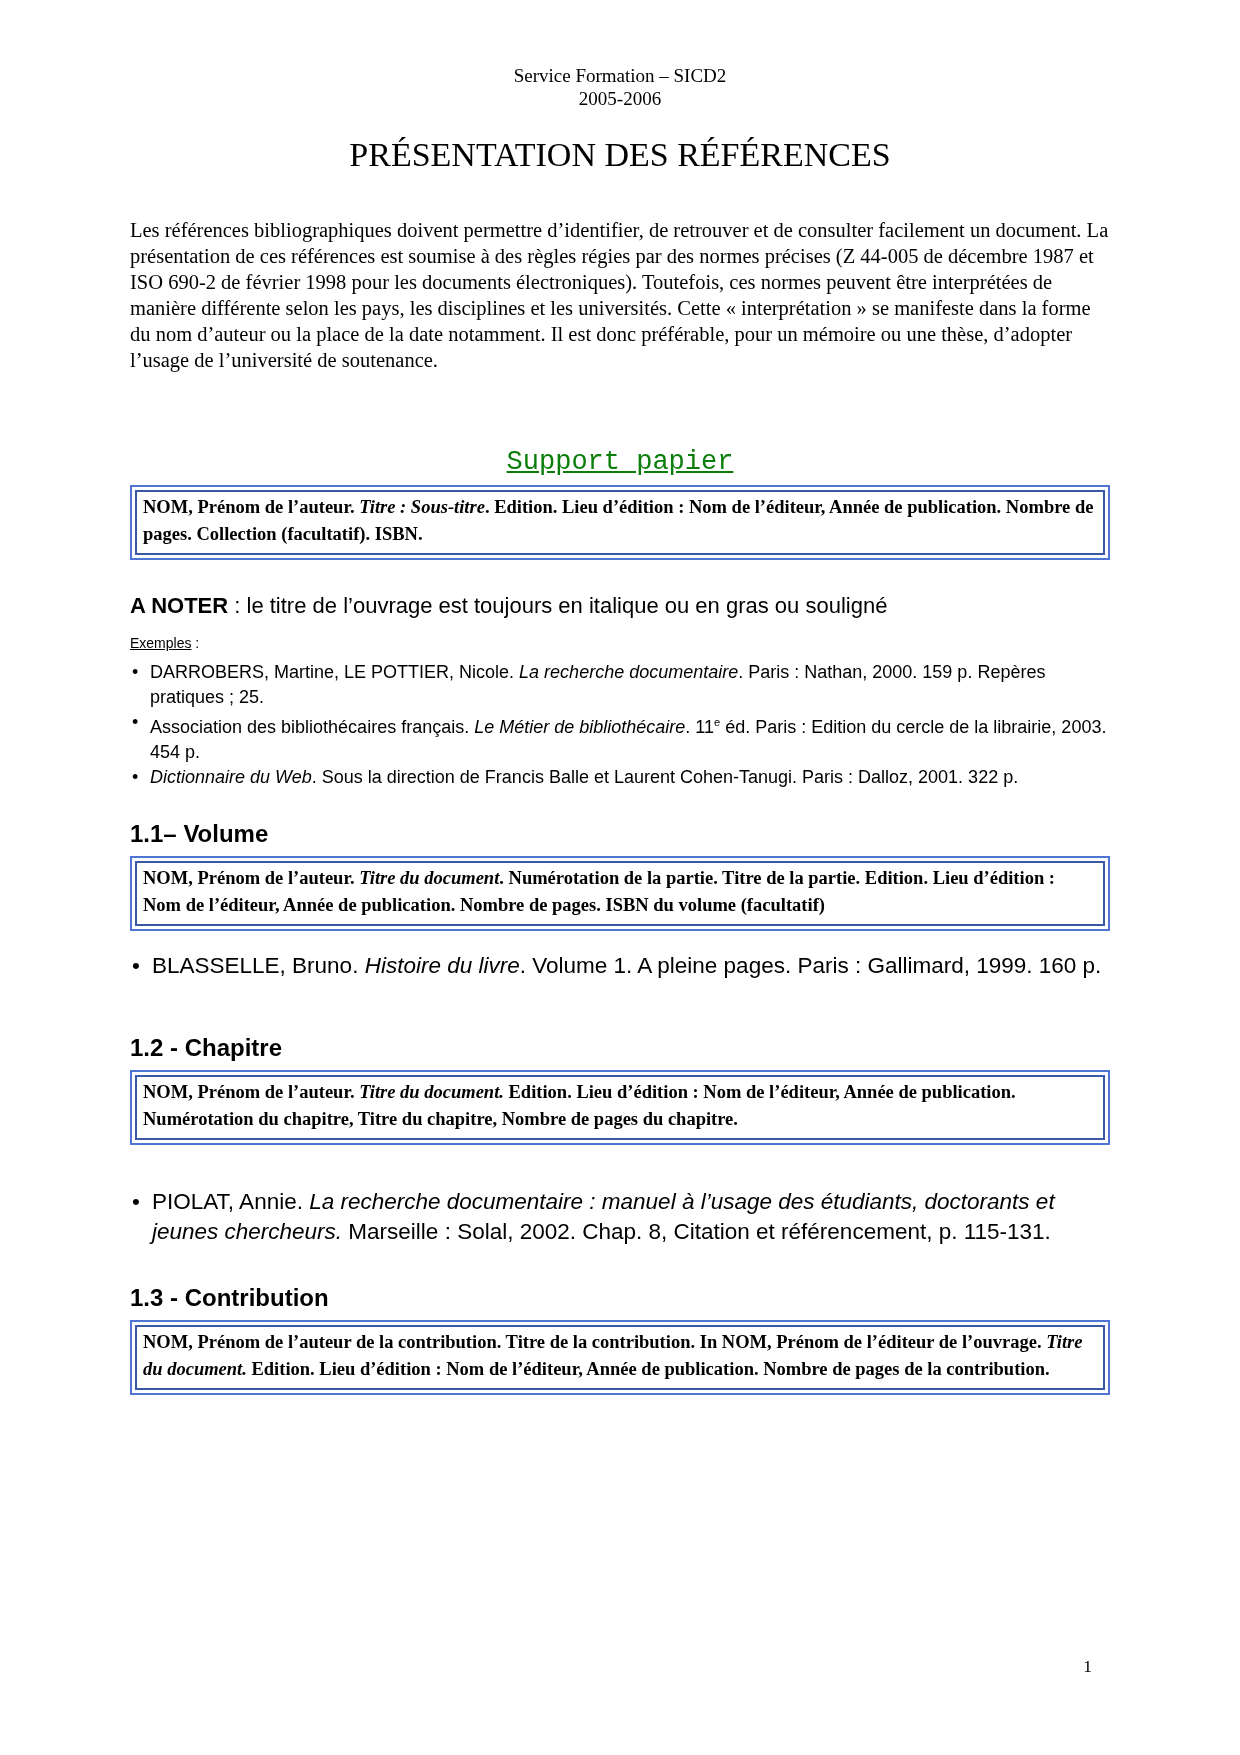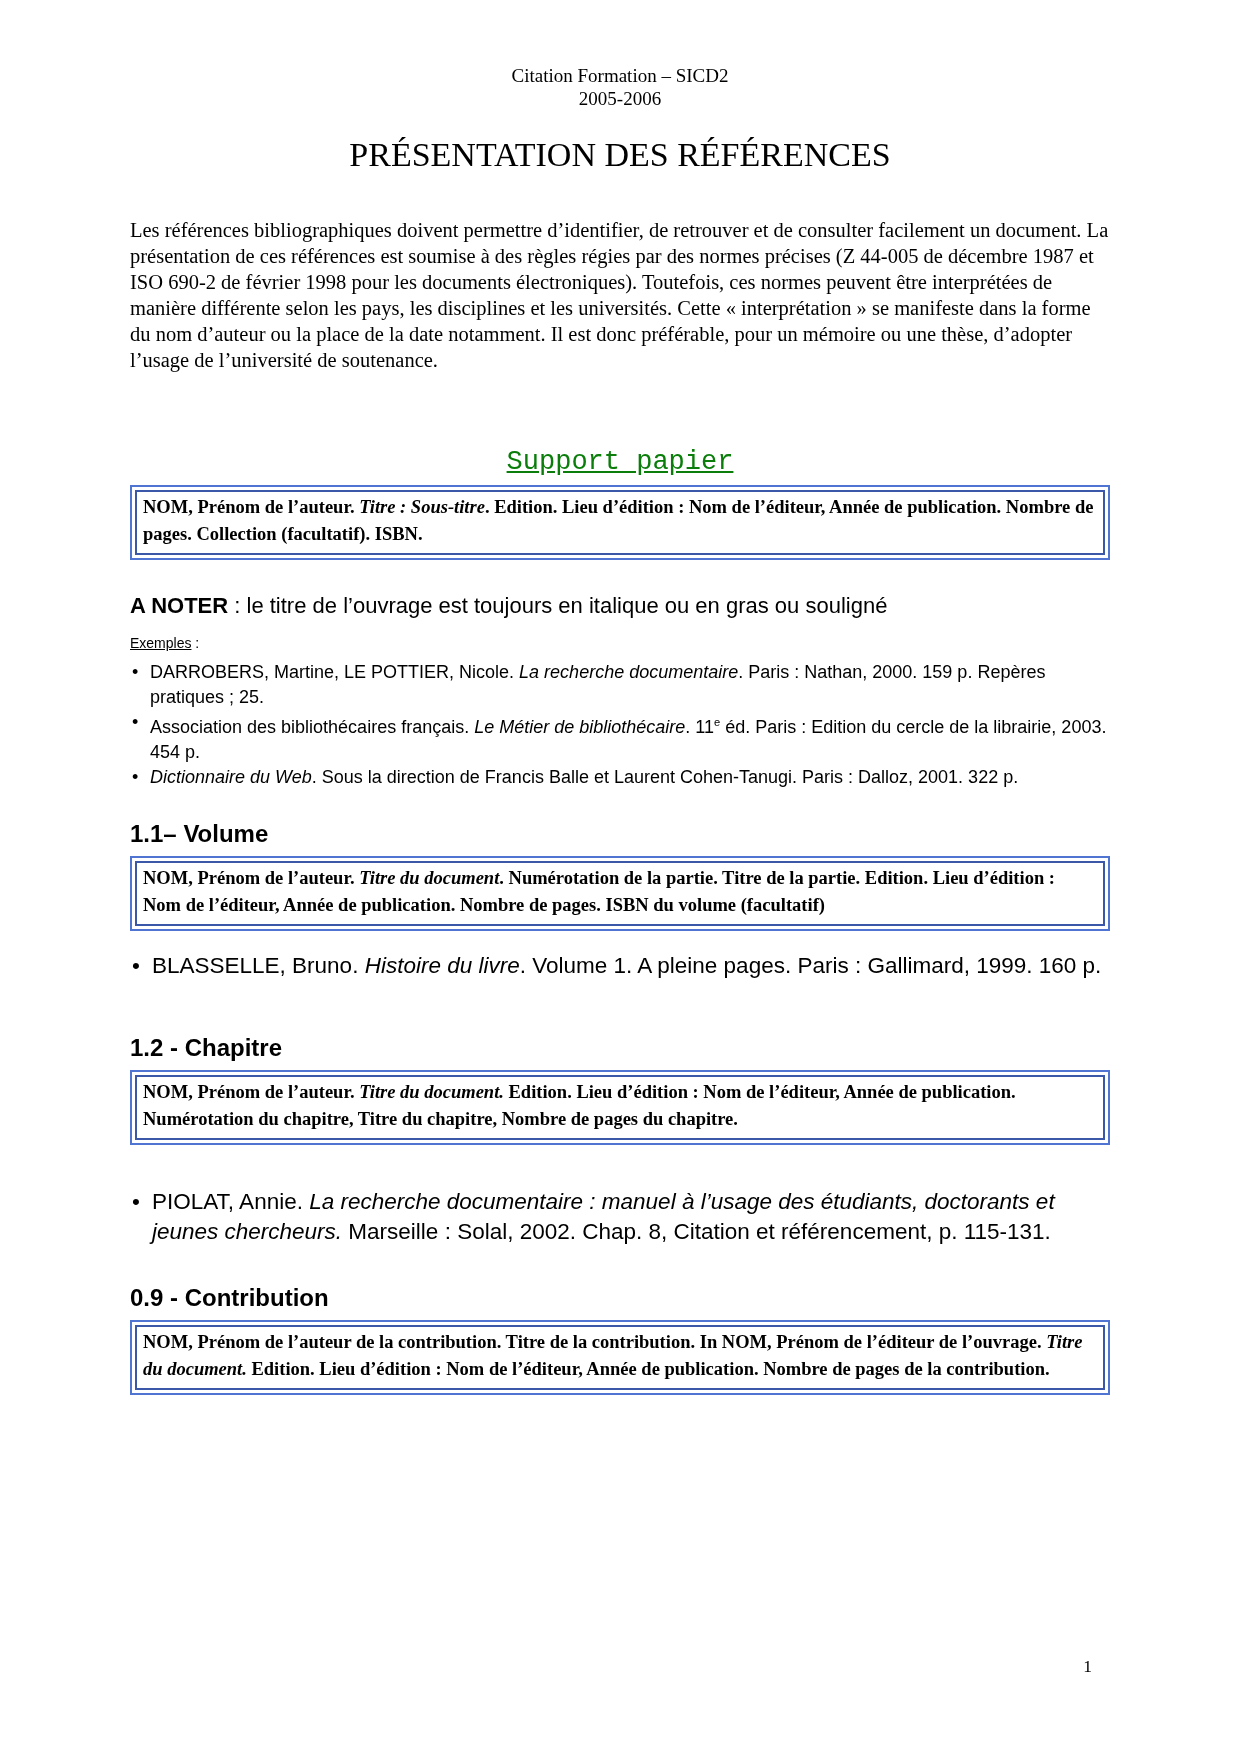--- a/index.html
+++ b/index.html
@@ -93,21 +93,21 @@
     font-size: 17.5px;
     font-family: "Liberation Serif", serif;
   }
 </style>
 </head>
 <body>
 
 <div class="page">
 
   <div class="doc-header">
-    <div>Citation Formation – SICD2</div>
+    <div>Service Formation – SICD2</div>
     <div>2005-2006</div>
   </div>
 
   <div class="doc-title">
     <div>PRÉSENTATION DES RÉFÉRENCES</div>
   </div>
 
   <p class="intro">Les références bibliographiques doivent permettre d’identifier, de retrouver et de consulter facilement un document. La présentation de ces références est soumise à des règles régies par des normes précises (Z 44-005 de décembre 1987 et ISO 690-2 de février 1998 pour les documents électroniques). Toutefois, ces normes peuvent être interprétées de manière différente selon les pays, les disciplines et les universités. Cette « interprétation » se manifeste dans la forme du nom d’auteur ou la place de la date notamment. Il est donc préférable, pour un mémoire ou une thèse, d’adopter l’usage de l’université de soutenance.</p>
 
   <div class="support">
@@ -148,20 +148,20 @@
 
   <h2 class="section-heading mt-h3">1.2 - Chapitre</h2>
   <div class="box-outer">
     <div class="box-inner"><span class="rt-b">NOM, Prénom de l’auteur. </span><span class="rt-bi">Titre du document.</span><span class="rt-b"> Edition. Lieu d’édition : Nom de l’éditeur, Année de publication. Numérotation du chapitre, Titre du chapitre, Nombre de pages du chapitre.</span></div>
   </div>
   <div class="bullet-item bullet-big" style="margin-top: 42px;">
     <span class="dot">•</span>
     <span class="btext"><span>PIOLAT, Annie. </span><span class="rt-i">La recherche documentaire : manuel à l’usage des étudiants, doctorants et jeunes chercheurs.</span><span> Marseille : Solal, 2002. Chap. 8, Citation et référencement, p. 115-131.</span></span>
   </div>
 
-  <h2 class="section-heading mt-h4">0.9 - Contribution</h2>
+  <h2 class="section-heading mt-h4">1.3 - Contribution</h2>
   <div class="box-outer">
     <div class="box-inner"><span class="rt-b">NOM, Prénom de l’auteur de la contribution. Titre de la contribution. In NOM, Prénom de l’éditeur de l’ouvrage. </span><span class="rt-bi">Titre du document.</span><span class="rt-b"> Edition. Lieu d’édition : Nom de l’éditeur, Année de publication. Nombre de pages de la contribution.</span></div>
   </div>
 
   <div class="page-number">1</div>
 
 </div>
 
 </body></html>

